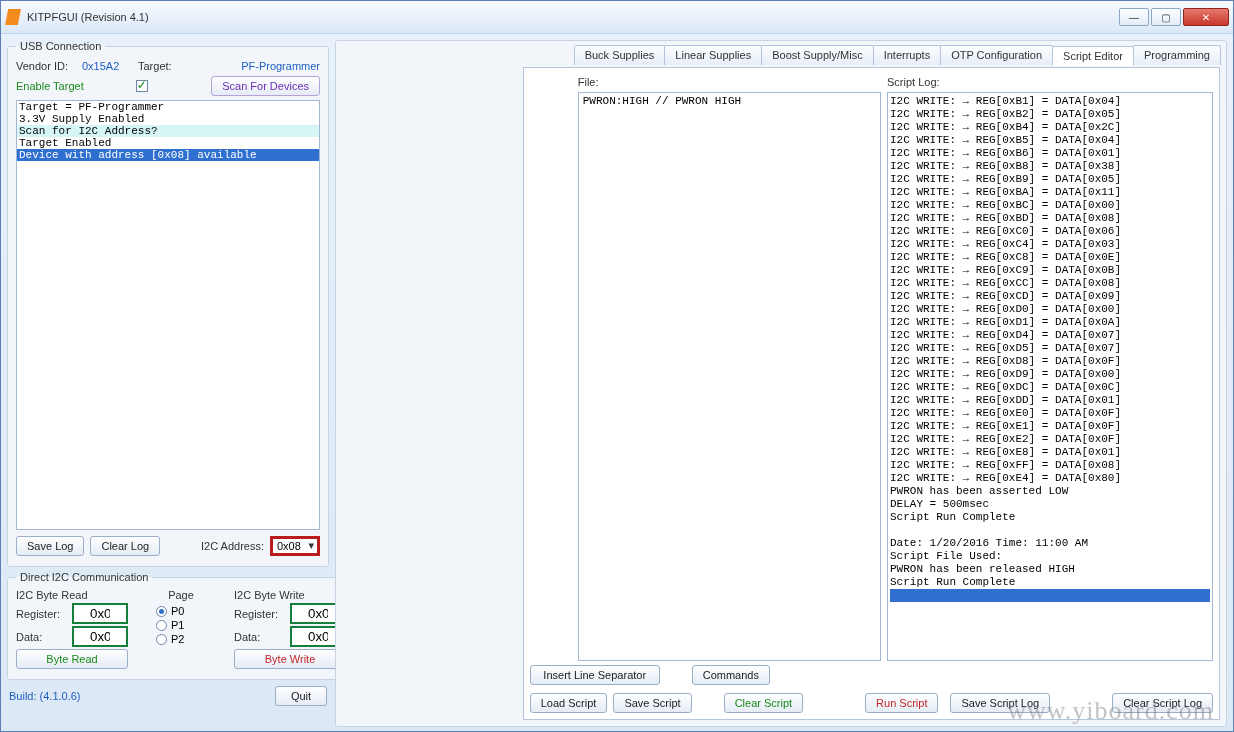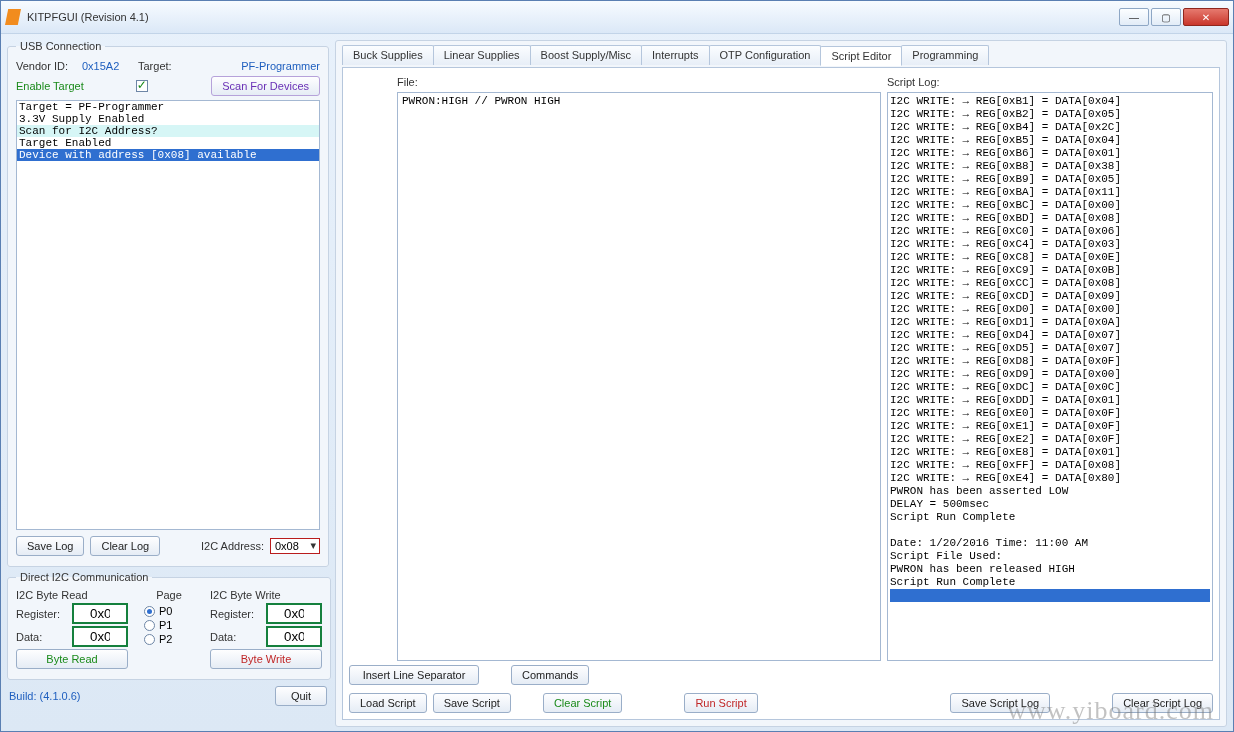--- a/index.html
+++ b/index.html
@@ -106,34 +106,34 @@
   .listbox .hl-sel { background: #2f6fd0; color: #fff; }
   .small-input {
     width: 56px;
     border: 2px solid #15803d;
     background: #fff;
     padding: 1px 16px;
     text-align: right;
     font-family: inherit;
   }
   .combo {
-    border:1px solid #b91c1c;background:#fff;padding:1px 14px 1px 4px;
+    border:3px solid #b91c1c;background:#fff;padding:1px 14px 1px 4px;
     position:relative;display:inline-block;min-width:50px;
   }
   .combo::after{content:"▾";position:absolute;right:3px;top:0;color:#333;}
   .radio-col{display:flex;flex-direction:column;gap:2px;align-items:flex-start;}
   .radio-row{display:flex;align-items:center;gap:4px;}
   .radio{width:11px;height:11px;border:1px solid #6e86a6;border-radius:50%;background:#fff;display:inline-block;position:relative;}
   .radio.checked::after{content:"";width:5px;height:5px;border-radius:50%;background:#2f6fd0;position:absolute;top:2px;left:2px;}
   .check{width:12px;height:12px;border:1px solid #6e86a6;background:#fff;display:inline-block;position:relative;}
   .check.checked::after{content:"✓";position:absolute;top:-3px;left:0;color:#1a8a1a;font-size:12px;}
   .build-row{display:flex;align-items:center;justify-content:space-between;padding:2px 2px 0 2px;}
   
   .right-col { flex:1; display:flex; flex-direction:column; }
-  .tabs-outer{border:1px solid #c6d3e3;border-radius:3px;background:#f2f6fb;padding:4px 6px 6px 6px;flex:1;display:flex;flex-direction:column;}
+  .tabs-outer{border:1px solid #c6d3e3;border-radius:3px;background:#f2f6fb;padding:4px 6px 6px 6px;flex:1;display:flex;flex-direction:column;align-items:flex-end;}
   .tabstrip{display:flex;gap:0;margin-bottom:2px;}
   .tab{
     border:1px solid #b5c6dc;border-bottom:none;
     background:linear-gradient(#fbfdff,#e7eef7);
     padding:3px 10px;border-radius:2px 2px 0 0;
     margin-right:-1px;color:#333;
   }
   .tab.active{background:#fff;position:relative;top:1px;border-bottom:1px solid #fff;}
   .tab-body{border:1px solid #b5c6dc;background:#fff;flex:1;padding:6px;display:flex;flex-direction:column;gap:4px;}
   .editor-split{flex:1;display:flex;gap:6px;}
@@ -206,21 +206,21 @@
           <button class="btn">Save Log</button>
           <button class="btn">Clear Log</button>
           <span style="flex:1"></span>
           <span class="lbl">I2C Address:</span>
           <span class="combo">0x08</span>
         </div>
       </fieldset>
 
       <fieldset class="group">
         <legend>Direct I2C Communication</legend>
-        <div style="display:flex;gap:16px;align-items:flex-start">
+        <div style="display:flex;gap:28px;align-items:flex-start">
 
           <div style="flex:1">
             <div class="lbl">I2C Byte Read</div>
             <div class="row">
                 <span class="lbl" style="width:50px">Register:</span>
                 <input class="small-input" value="0x00" style="">
               </div>
             <div class="row">
                 <span class="lbl" style="width:50px">Data:</span>
                 <input class="small-input" value="0x00" style="">

